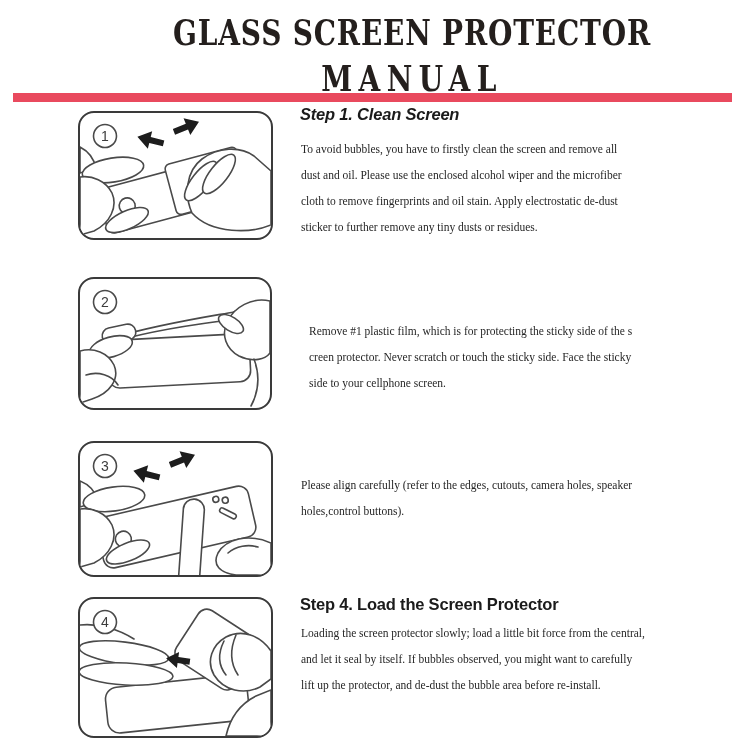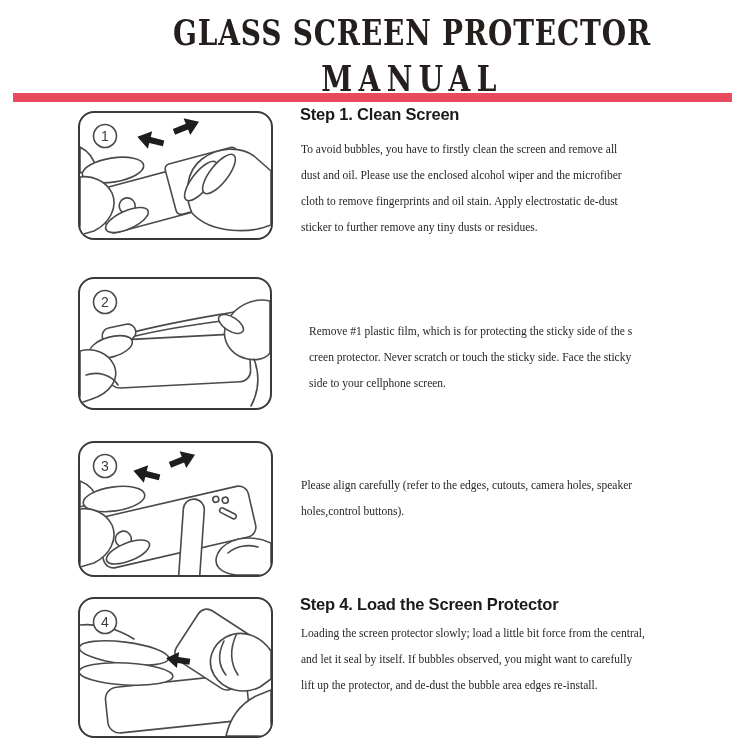--- a/index.html
+++ b/index.html
@@ -70,21 +70,21 @@
       <path d="M0,34 C8,38 14,46 16,55 L0,60 Z"></path>
       <ellipse cx="33" cy="57" rx="31" ry="12" transform="rotate(-9 33 57)"></ellipse>
       <path d="M0,64 C12,62 26,68 32,80 C38,94 30,110 14,118 L0,122 Z"></path>
       <ellipse cx="47" cy="107" rx="23" ry="9" transform="rotate(-24 47 107)"></ellipse>
       <path class="solid" d="M27,7 L13,7 L13,1 L0,10 L13,19 L13,13 L27,13 Z" transform="translate(57,17) rotate(14 13 10)"></path>
       <path class="solid" d="M0,7 L14,7 L14,1 L27,10 L14,19 L14,13 L0,13 Z" transform="translate(93,4) rotate(-22 13 10)"></path>
       <circle cx="25" cy="23" r="11.5"></circle>
       <text x="25" y="28">1</text>
     </svg>
   </div>
-  <div class="step-heading" style="top:105px;">Step 1. Clean Screen</div>
+  <div class="step-heading" style="top:105px;font-style:italic;">Step 1. Clean Screen</div>
   <div class="step-body" style="top:136px;">To avoid bubbles, you have to firstly clean the screen and remove all
 dust and oil. Please use the enclosed alcohol wiper and the microfiber
 cloth to remove fingerprints and oil stain. Apply electrostatic de-dust
 sticker to further remove any tiny dusts or residues.</div>
 
   <div class="step-box" style="top:277px; width:194px; height:133px;">
     <svg class="art" viewBox="0 0 190 129">
       <g transform="rotate(-3 98 82)">
         <rect x="28" y="58" width="142" height="48" rx="11"></rect>
       </g>
@@ -149,15 +149,15 @@
       <path class="ln" d="M156,36 C150,50 150,64 158,76"></path>
       <path d="M146,137 C150,119 160,105 176,97 L191,91 L191,137 Z"></path>
       <path class="solid" d="M24,6 L12,6 L12,1 L0,9 L12,17 L12,12 L24,12 Z" transform="translate(86,52) rotate(8 12 9)"></path>
       <circle cx="25" cy="23" r="11.5"></circle>
       <text x="25" y="28">4</text>
     </svg>
   </div>
   <div class="step-heading" style="top:595px;">Step 4. Load the Screen Protector</div>
   <div class="step-body" style="top:620px;">Loading the screen protector slowly; load a little bit force from the central,
 and let it seal by itself. If bubbles observed, you might want to carefully
-lift up the protector, and de-dust the bubble area edges re-install.</div>
+lift up the protector, and de-dust the bubble area before re-install.</div>
 
 </div>
 
 </body></html>

